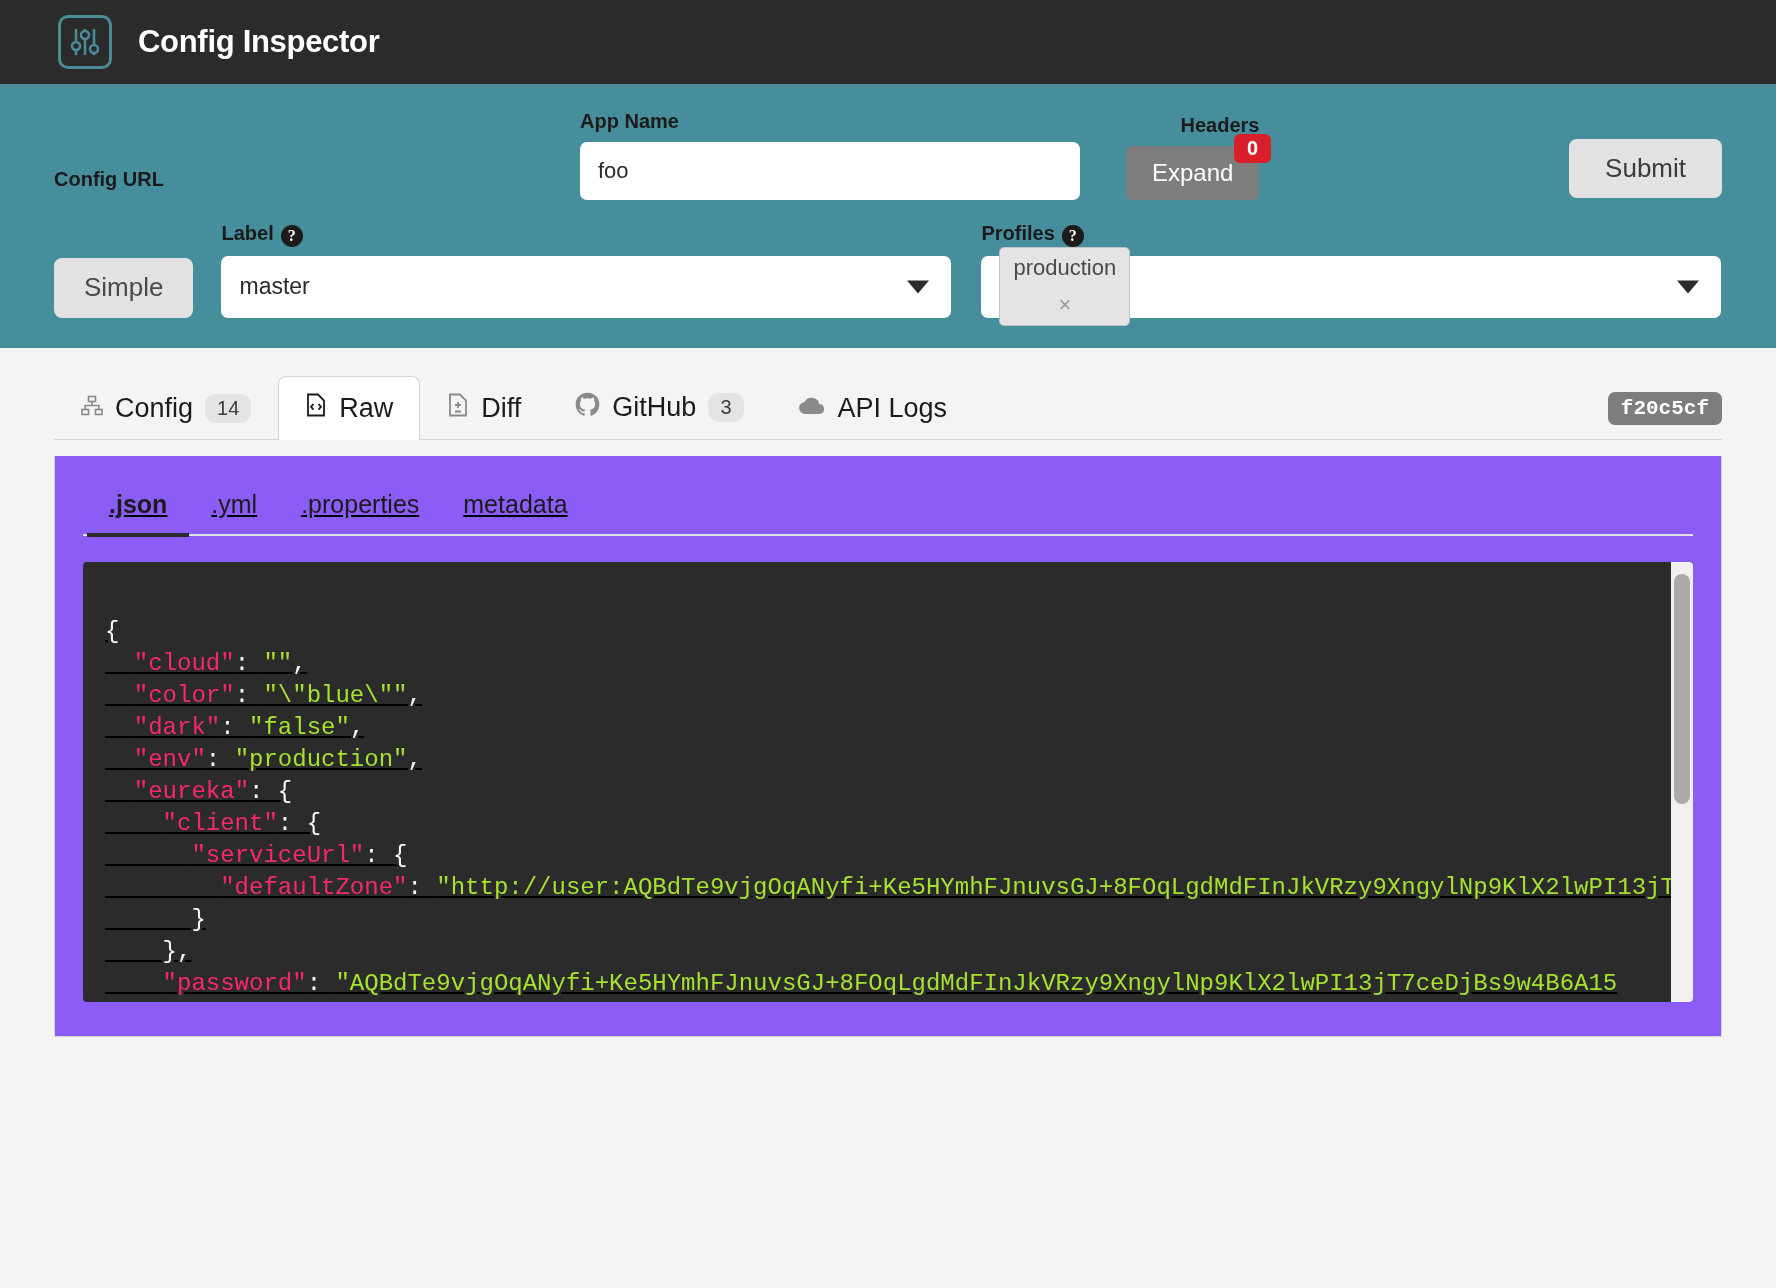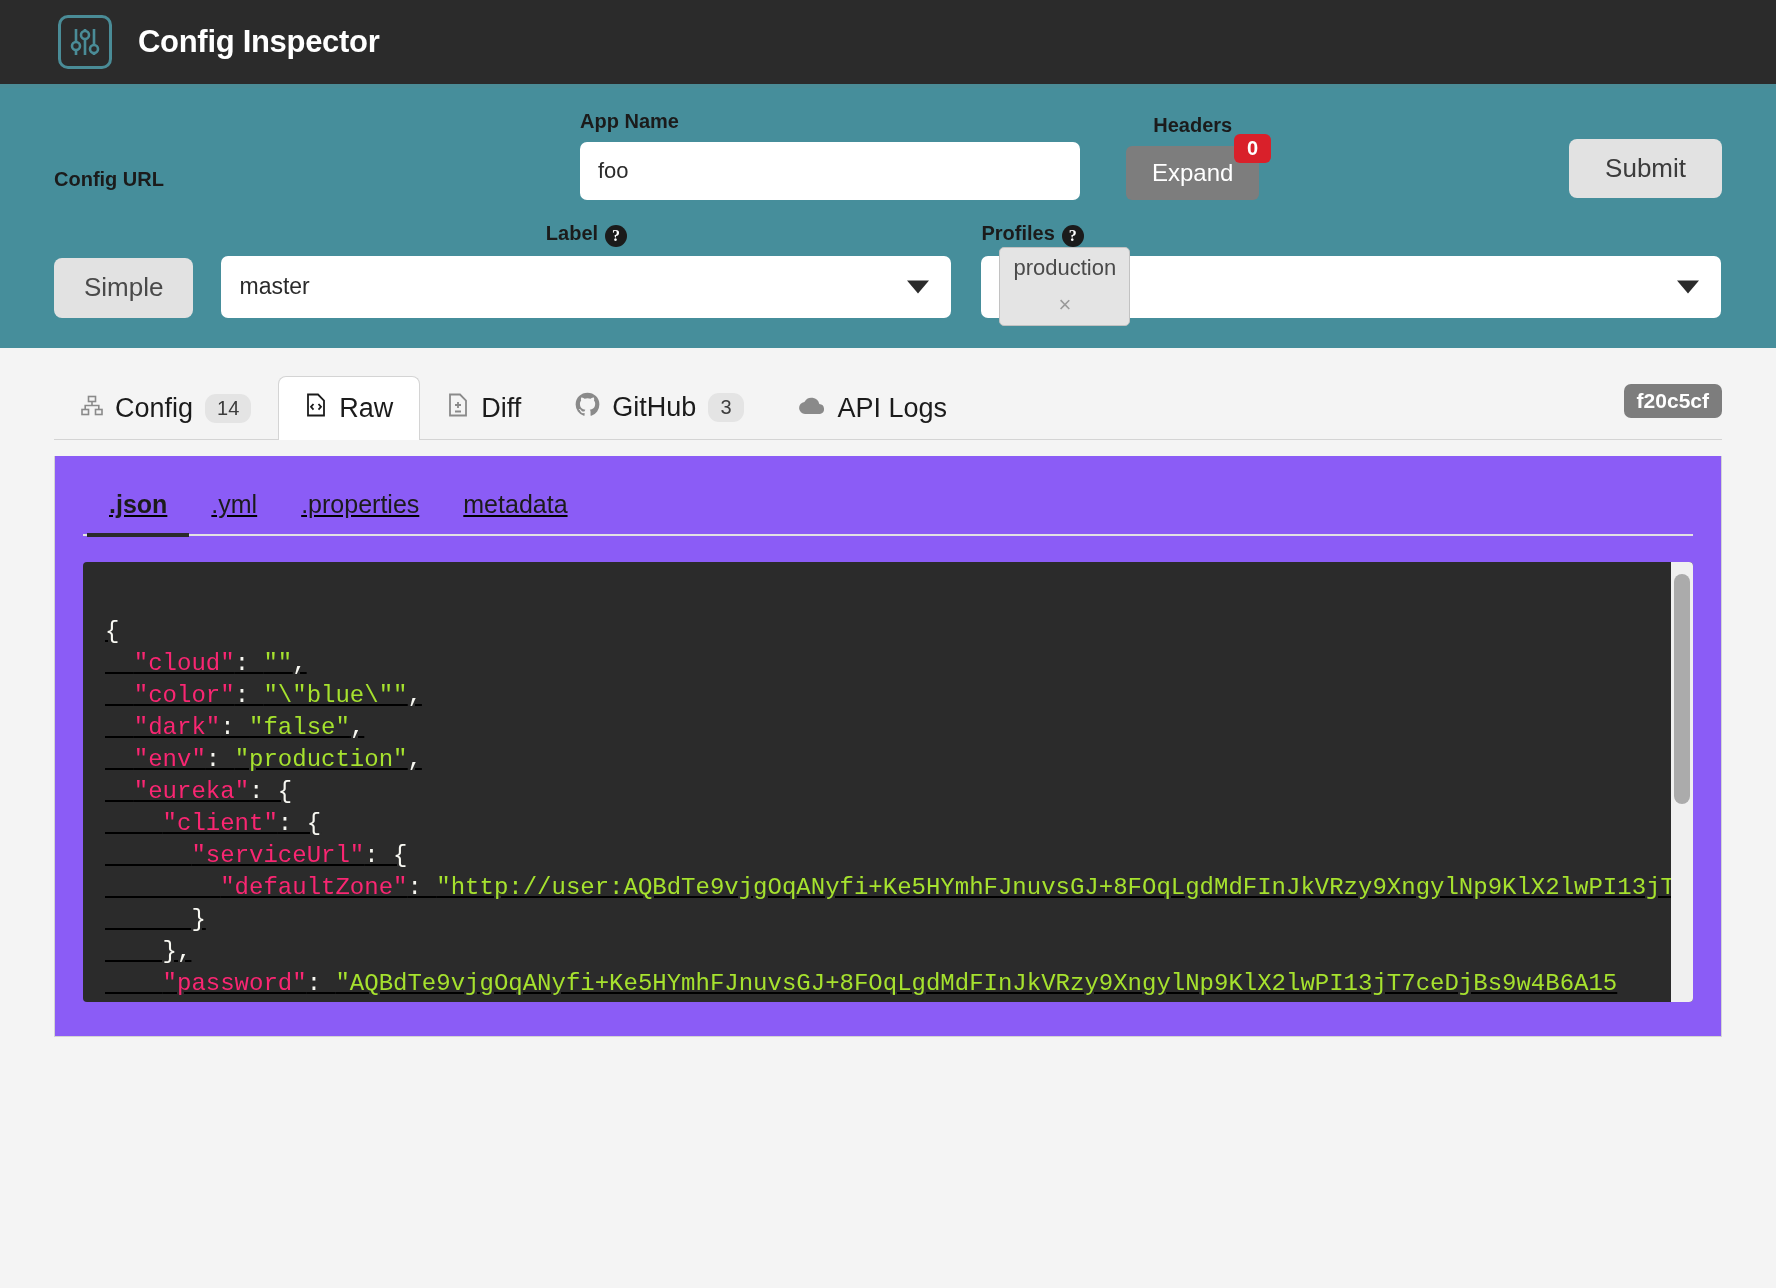--- a/index.html
+++ b/index.html
@@ -63,21 +63,21 @@
     font-size: 22px;
     font-family: "Liberation Sans", sans-serif;
     color: #2b2b2b;
     padding: 0 18px;
     outline: none;
     width: 100%;
   }
   .col-url { width: 500px; }
   .col-app { width: 500px; margin-left: 26px; }
   .col-headers { margin-left: 46px; position: relative; }
-  .headers-label-wrap { text-align: center; }
+  .headers-label-wrap { text-align: right; }
   .expand-btn {
     background: #7d7d7d;
     color: #ffffff;
     border: none;
     border-radius: 6px;
     font-size: 24px;
     font-family: "Liberation Sans", sans-serif;
     padding: 13px 26px;
     cursor: pointer;
   }
@@ -163,21 +163,21 @@
     border-radius: 50%;
     background: #1b1b1b;
     color: #ffffff;
     font-size: 16px;
     font-weight: bold;
     vertical-align: middle;
     margin-left: 7px;
     font-family: "Liberation Serif", serif;
     cursor: pointer;
   }
-  .center-label { text-align: center; }
+  .center-label { }
 
   
   .tab-area { padding: 26px 54px 0 54px; position: relative; }
   .tab-strip {
     display: flex;
     align-items: flex-end;
     border-bottom: 1px solid #d4d4d4;
     position: relative;
     z-index: 1;
   }
@@ -204,24 +204,24 @@
     background: #e4e4e4;
     color: #3c3c3c;
     border-radius: 11px;
     font-size: 20px;
     padding: 3px 12px;
     font-weight: normal;
   }
   .hash-badge {
     position: absolute;
     right: 54px;
-    top: 36px;
+    top: 44px;
     background: #7d7d7d;
     color: #ffffff;
-    font-family: Liberation Sans, sans-serif;
+    font-family: Liberation Mono, monospace;
     font-weight: bold;
     font-size: 21px;
     border-radius: 7px;
     padding: 5px 13px;
   }
 
   
   .panel {
     background: #8b5cf6;
     border: 1px solid #d4d4d4;

